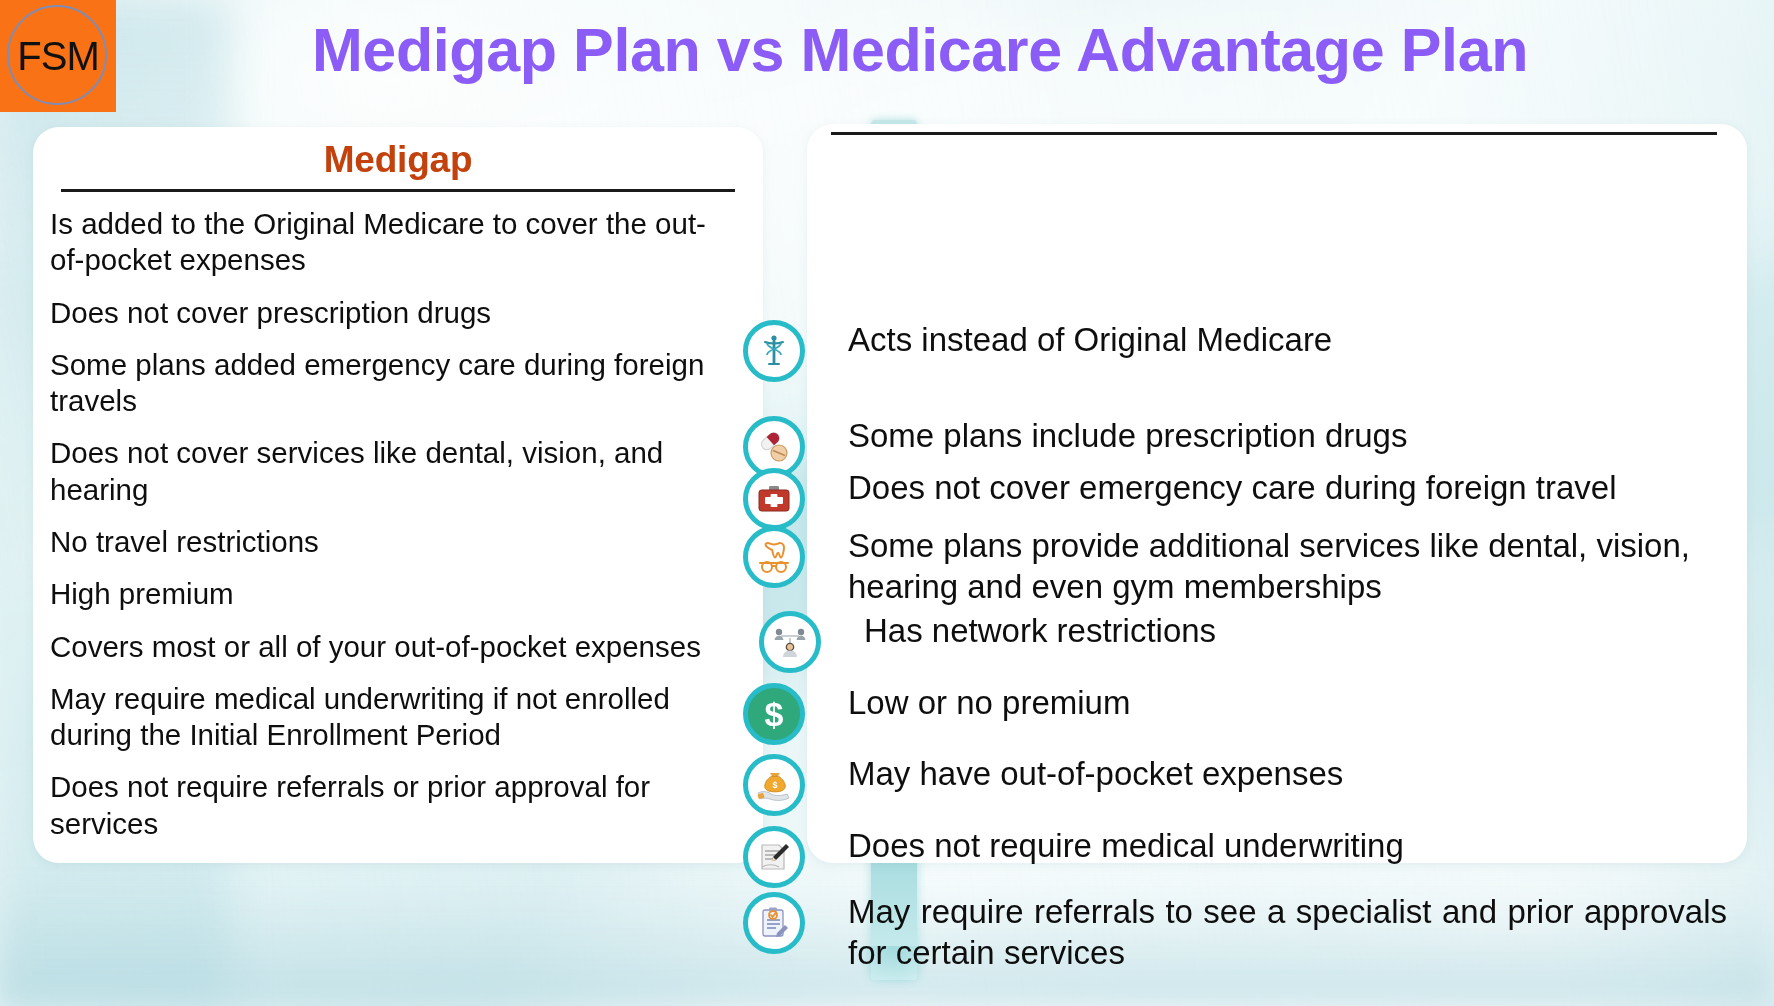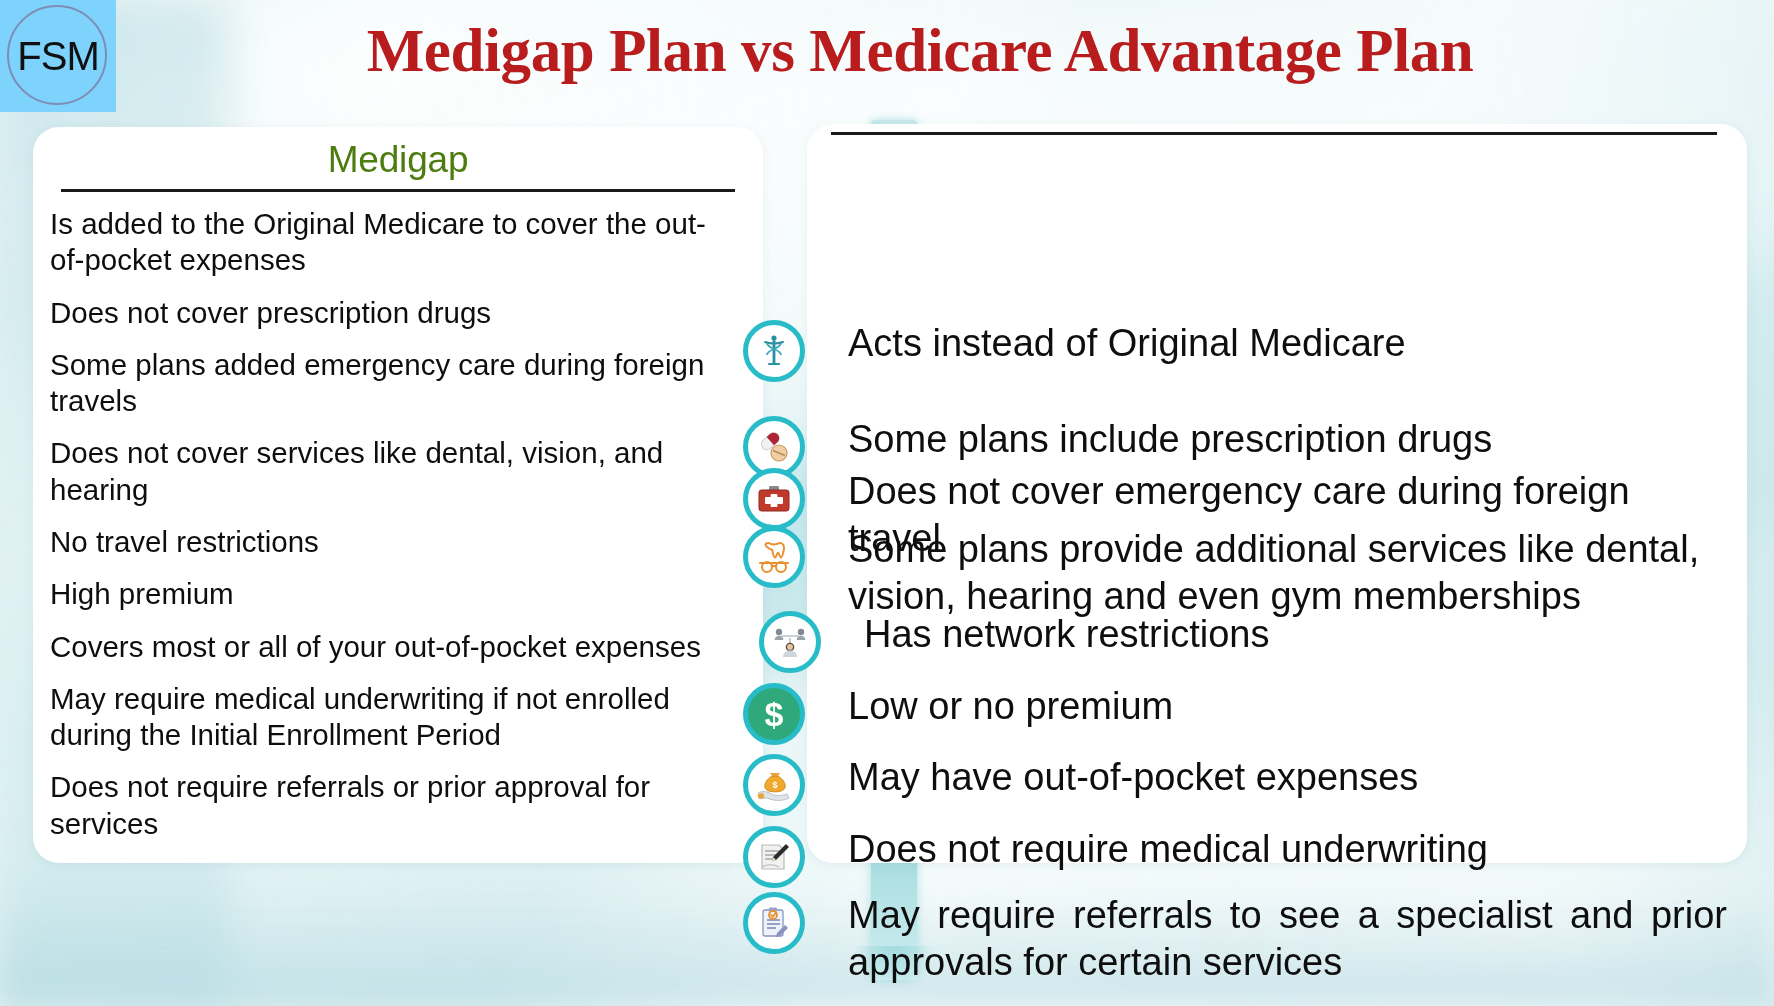--- a/index.html
+++ b/index.html
@@ -60,21 +60,21 @@
     left: 0; bottom: 0; width: 100%; height: 120px;
     background: linear-gradient(180deg, rgba(186,222,228,0.0), rgba(171,212,221,0.55));
     filter: blur(14px);
   }
 
   
   #logo {
     position: absolute;
     left: 0; top: 0;
     width: 116px; height: 112px;
-    background: #7dd3fc;
+    background: #f97316;
     z-index: 6;
   }
   #logo .ring {
     position: absolute;
     left: 7px; top: 5px;
     width: 100px; height: 100px;
     border: 2px solid #7f8cb5;
     border-radius: 50%;
     box-sizing: border-box;
   }
@@ -90,26 +90,25 @@
   }
 
   
   #title {
     position: absolute;
     left: 140px; top: 20px;
     width: 1560px;
     text-align: center;
     font-size: 61px;
     font-weight: bold;
-    color: #b91c1c;
+    color: #8b5cf6;
     letter-spacing: -0.4px;
     line-height: 1.0;
     z-index: 5;
     white-space: nowrap;
-    font-family: Liberation Serif, serif;
   }
 
   
   #spine {
     position: absolute;
     left: 871px; top: 120px;
     width: 46px; height: 860px;
     background: linear-gradient(180deg, #c7e8ea 0%, #9fd9dc 12%, #9ed8db 82%, #cfeef0 100%);
     border-radius: 4px;
     z-index: 2;
@@ -130,22 +129,22 @@
     border-radius: 26px;
     z-index: 3;
     box-shadow: 0 2px 10px rgba(90,140,150,0.10);
   }
   #card-left  { left: 33px;  top: 127px; width: 730px; height: 736px; }
   #card-right { left: 807px; top: 124px; width: 940px; height: 739px; }
 
   .card-title {
     text-align: center;
     font-size: 37px;
-    font-weight: normal;
-    color: #4d7c0f;
+    font-weight: bold;
+    color: #c2410c;
     padding-top: 12px;
     letter-spacing: -0.2px;
   }
   .card-rule {
     height: 0;
     border-top: 3px solid #1a1a1a;
     margin: 8px 28px 0 28px;
   }
   #card-right .card-rule { margin: 8px 30px 0 24px; }
 
@@ -172,21 +171,21 @@
     left: 0; top: 189px;
     width: 100%;
   }
   .row {
     position: relative;
     display: flex;
     align-items: flex-start;
     margin-bottom: 12px;
   }
   .row-text {
-    font-size: 38px;
+    font-size: 33px;
     line-height: 1.23;
     color: #0e0e0e;
     padding-left: 41px;
     padding-right: 20px;
     flex: 1;
   }
   .row-text.justify { text-align: justify; }
 
   
   .badge {

